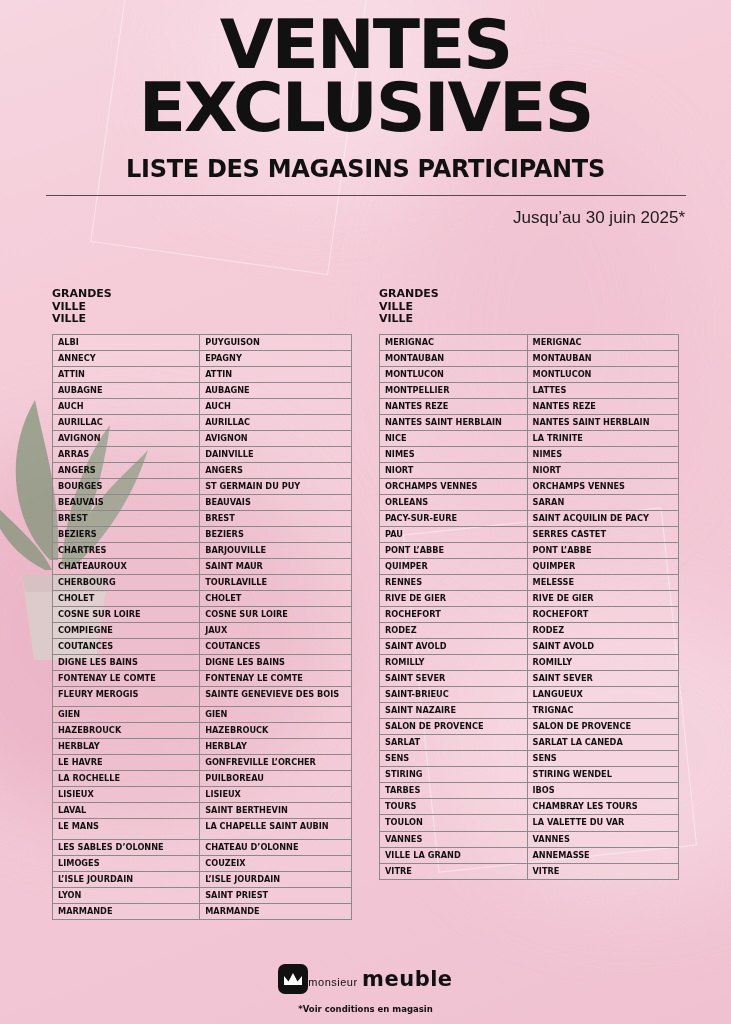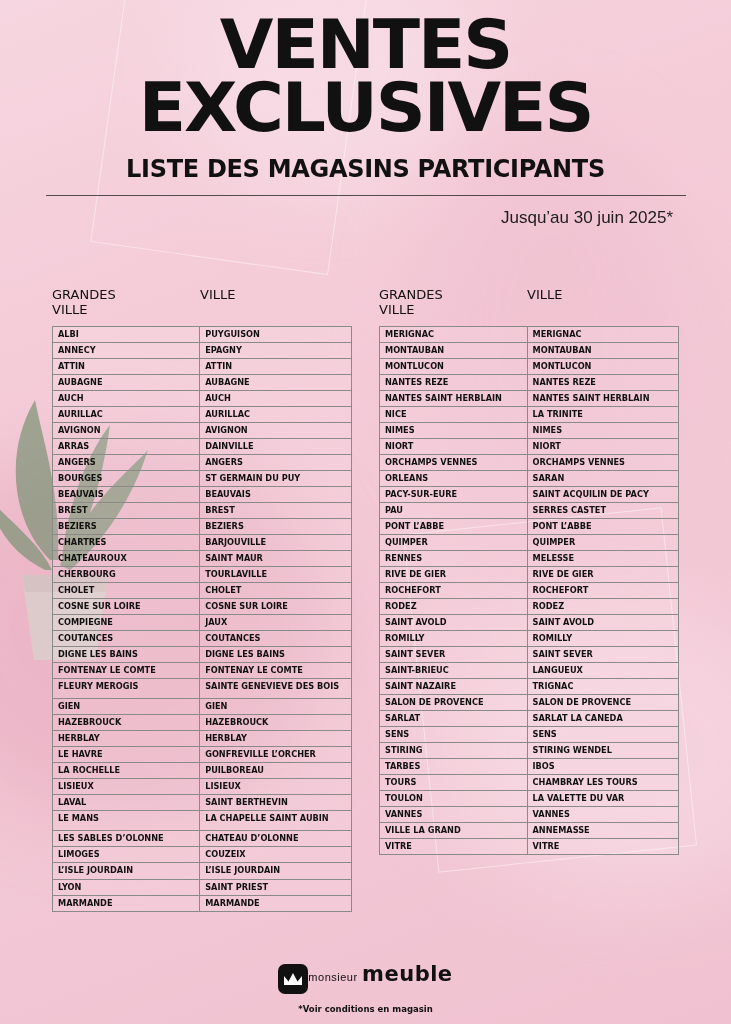--- a/index.html
+++ b/index.html
@@ -62,40 +62,41 @@
     width: 640px;
     height: 1px;
     background: #2b2b2b;
     margin: 12px auto 0 auto;
     opacity: .8;
   }
   .date {
     text-align: right;
     font-size: 17px;
     color: #1c1c1c;
-    padding-right: 58px;
+    padding-right: 46px;
     margin-top: 12px;
     font-family: "Liberation Sans", sans-serif;
   }
 
   .columns {
     display: flex;
     justify-content: space-between;
     padding: 60px 52px 0 52px;
   }
   .col { width: 300px; }
 
   .col-head {
     display: flex;
     font-family: "DejaVu Sans", sans-serif;
-    font-weight: 400;
-    font-size: 13px;
+    font-weight: 700;
+    font-size: 11px;
     color: #111;
     line-height: 1.15;
     margin-bottom: 8px;
+    flex-direction: column;
   }
   .col-head .h1 { width: 148px; }
   .col-head .h2 { width: 152px; }
 
   table.stores {
     width: 100%;
     border-collapse: collapse;
     font-family: "DejaVu Sans", sans-serif;
     font-weight: 700;
     font-size: 8.2px;
@@ -114,20 +115,21 @@
   table.stores tr.tall td { padding-bottom: 7px; }
 
   .footer {
     position: absolute;
     left: 0; right: 0; bottom: 10px;
     text-align: center;
     z-index: 6;
   }
   .logo {
     display: inline-flex;
+    align-items: center;
     gap: 0;
     color: #111;
   }
   .logo-mark {
     width: 30px; height: 30px;
     background: #111;
     border-radius: 7px;
     display: inline-flex;
     align-items: center;
     justify-content: center;
@@ -361,20 +363,24 @@
                 <td class="c1">MERIGNAC</td>
                 <td class="c2">MERIGNAC</td>
               </tr>
               <tr>
                 <td class="c1">MONTAUBAN</td>
                 <td class="c2">MONTAUBAN</td>
               </tr>
               <tr>
                 <td class="c1">MONTLUCON</td>
                 <td class="c2">MONTLUCON</td>
+              </tr>
+              <tr>
+                <td class="c1">MONTPELLIER</td>
+                <td class="c2">LATTES</td>
               </tr>
               <tr>
                 <td class="c1">NANTES REZE</td>
                 <td class="c2">NANTES REZE</td>
               </tr>
               <tr>
                 <td class="c1">NANTES SAINT HERBLAIN</td>
                 <td class="c2">NANTES SAINT HERBLAIN</td>
               </tr>
               <tr>

